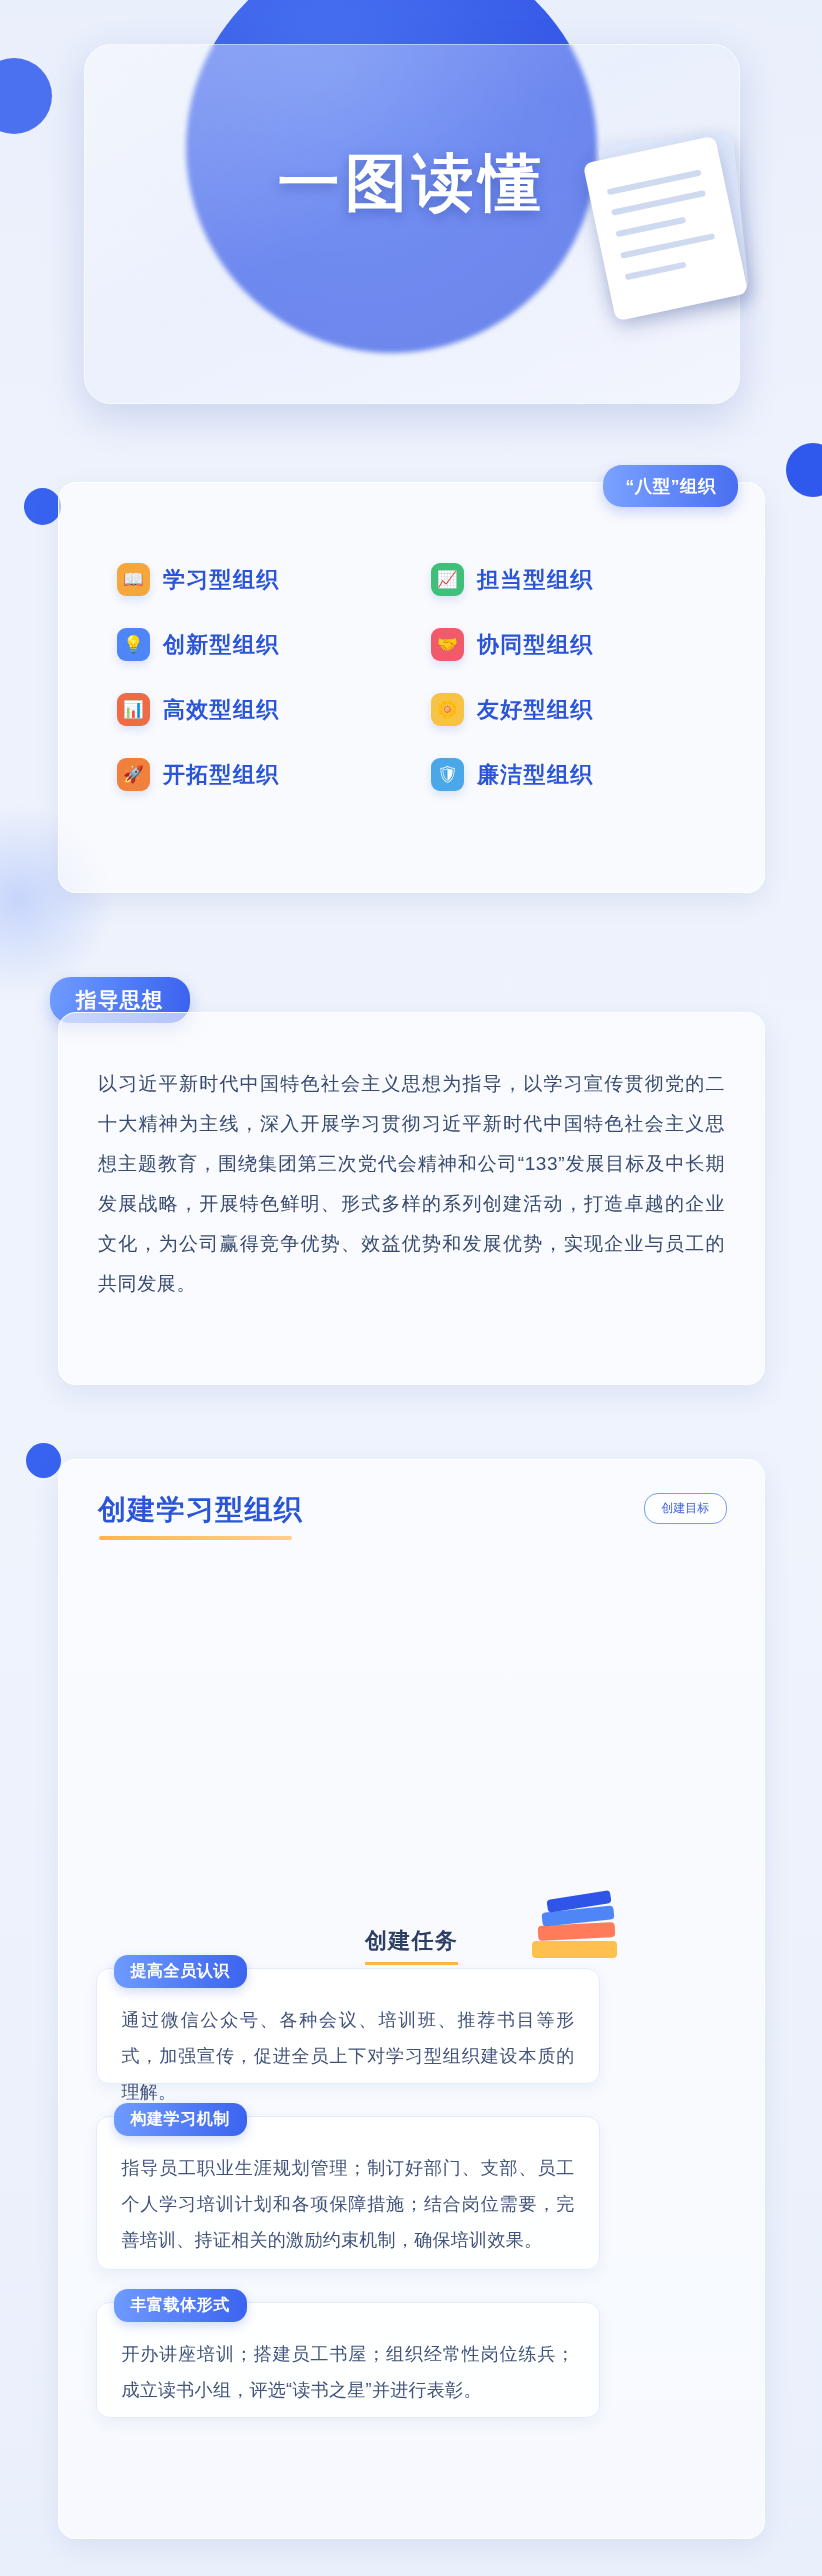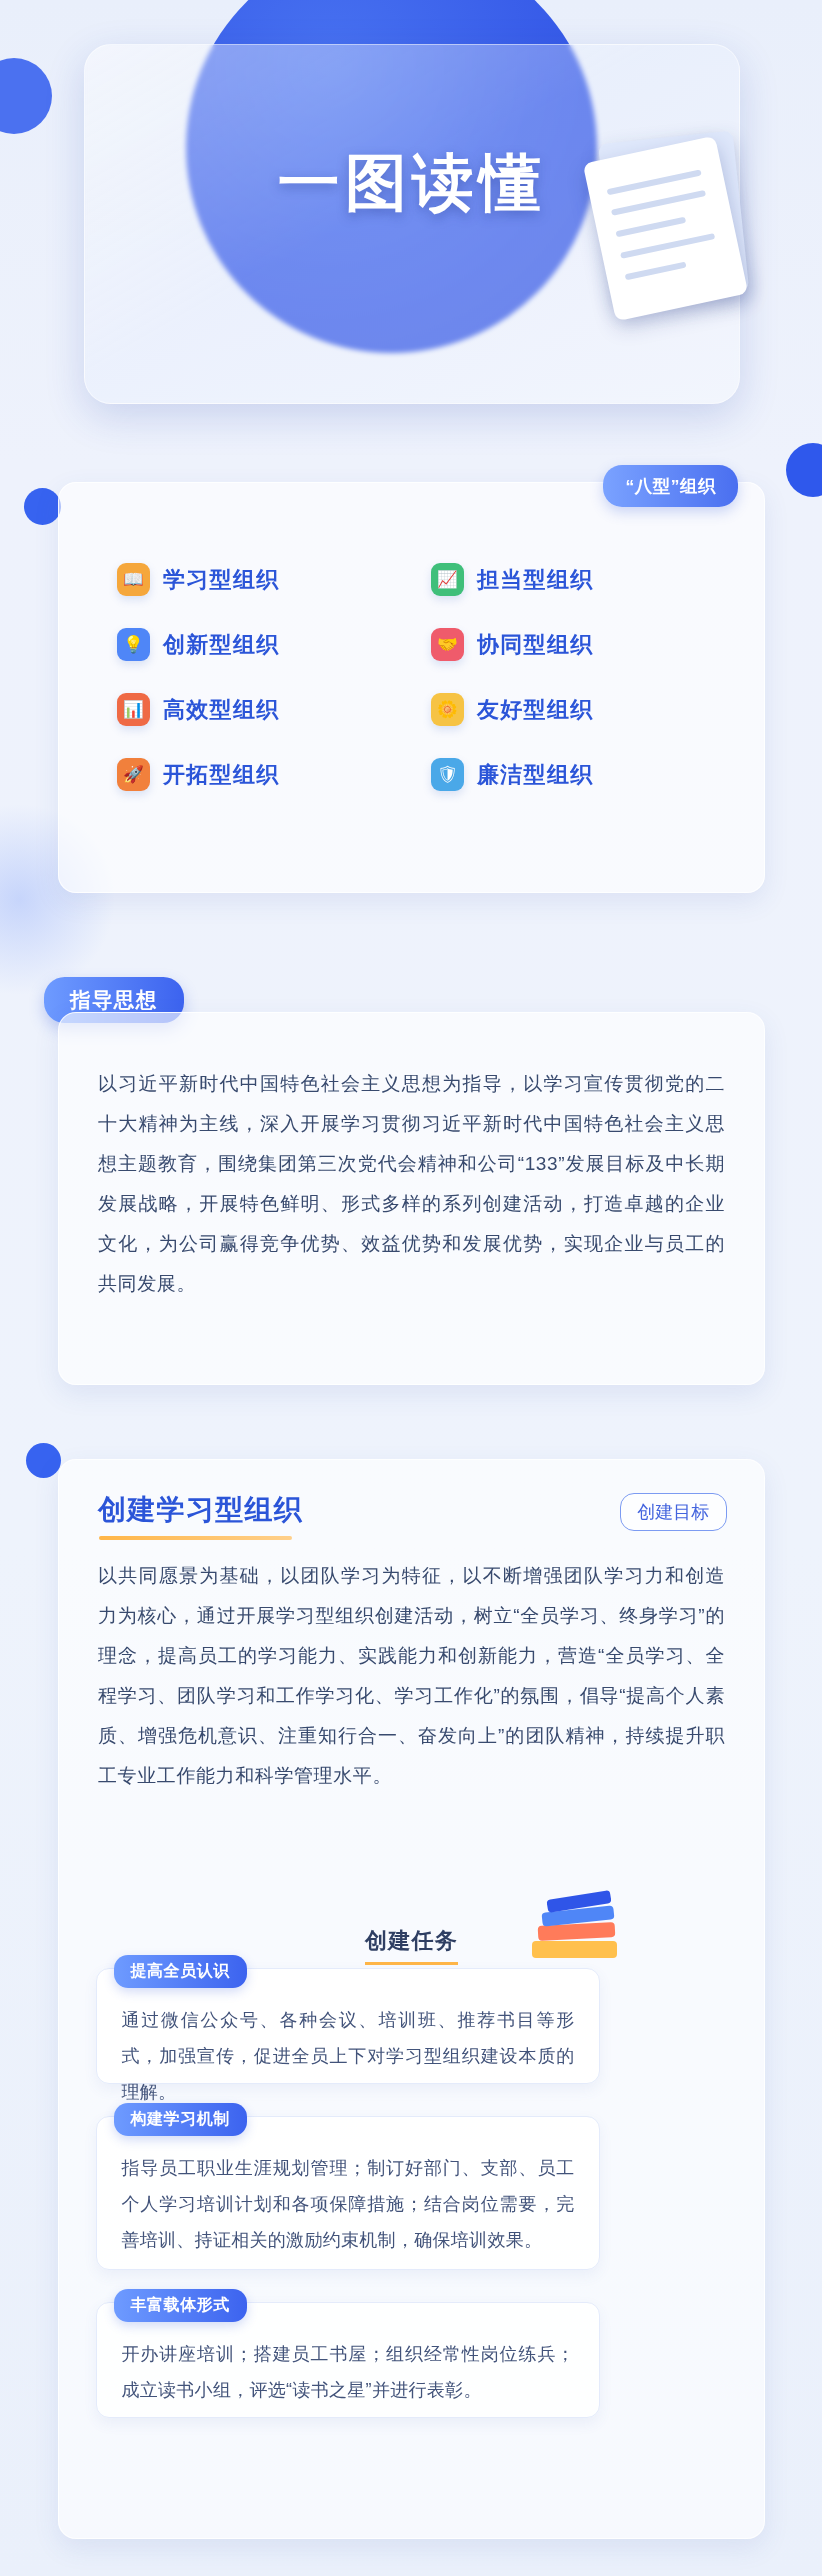--- a/index.html
+++ b/index.html
@@ -157,21 +157,21 @@
   }
   .learn-underline {
     position: absolute; left: 40px; top: 76px;
     width: 193px; height: 3.9px; border-radius: 1.9px;
     background: linear-gradient(90deg,#ffb648,#ffd08a);
   }
   .tag-outline {
     position: absolute; right: 37px; top: 33px;
     padding: 5.8px 16.7px; border-radius: 14px;
     border: 1.3px solid #7c9bf2; color: #4364de;
-    font-size: 18px; background: rgba(255,255,255,.7);
+    font-size: 12px; background: rgba(255,255,255,.7);
     white-space: nowrap;
   }
   .learn-body {
     position: absolute; left: 39px; right: 39px; top: 96px;
     font-size: 19px; line-height: 40px; color: #384a6e;
     text-align: justify; letter-spacing: 0.6px;
   }
   .task-head {
     position: absolute; left: 0; right: 0; top: 450px;
     text-align: center;
@@ -274,30 +274,29 @@
         <span class="type-label">开拓型组织</span>
       </div>
       <div class="type-item">
         <span class="type-ico" style="background:#4aa8e8">🛡</span>
         <span class="type-label">廉洁型组织</span>
       </div>
 
     </div>
   </div>
 
-  <div class="pill-left" style="left:44px; top:977px;">指导思想</div>
+  <div class="pill-left" style="left:50px; top:977px;">指导思想</div>
   <div class="card" id="card-guide">
     <div class="guide-text">以习近平新时代中国特色社会主义思想为指导，以学习宣传贯彻党的二十大精神为主线，深入开展学习贯彻习近平新时代中国特色社会主义思想主题教育，围绕集团第三次党代会精神和公司“133”发展目标及中长期发展战略，开展特色鲜明、形式多样的系列创建活动，打造卓越的企业文化，为公司赢得竞争优势、效益优势和发展优势，实现企业与员工的共同发展。</div>
   </div>
 
   <div class="card" id="card-learn">
     <div class="learn-title">创建学习型组织</div>
     <div class="learn-underline"></div>
     <div class="tag-outline">创建目标</div>
-    <div class="learn-body">以共同愿景为基础，以团队学习为特征，以不断增强团队学习力和创造力为核心，通过开展学习型组织创建活动，树立“全员学习、终身学习”的理念，提高员工的学习能力、实践能力和创新能力，营造“全员学习、全程学习、团队学习和工作学习化、学习工作化”的氛围，倡导“提高个人素质、增强危机意识、注重知行合一、奋发向上”的团队精神，持续提升职工专业工作能力和科学管理水平。</div>
 
     <div class="task-head">
       <span class="task-head-text">创建任务</span>
     </div>
 
     <div class="books">
       <div class="book" style="left:9px; top:49px; width:85px; height:16.7px; background:#ffc04d;"></div>
       <div class="book" style="left:15.4px; top:32px; width:77px; height:15.4px; background:#ff7b5a; transform:rotate(-3deg);"></div>
       <div class="book" style="left:19px; top:16.7px; width:72px; height:14px; background:#4f86f7; transform:rotate(-6deg);"></div>
       <div class="book" style="left:24.4px; top:2.6px; width:64px; height:13px; background:#2f55e8; transform:rotate(-9deg);"></div>

